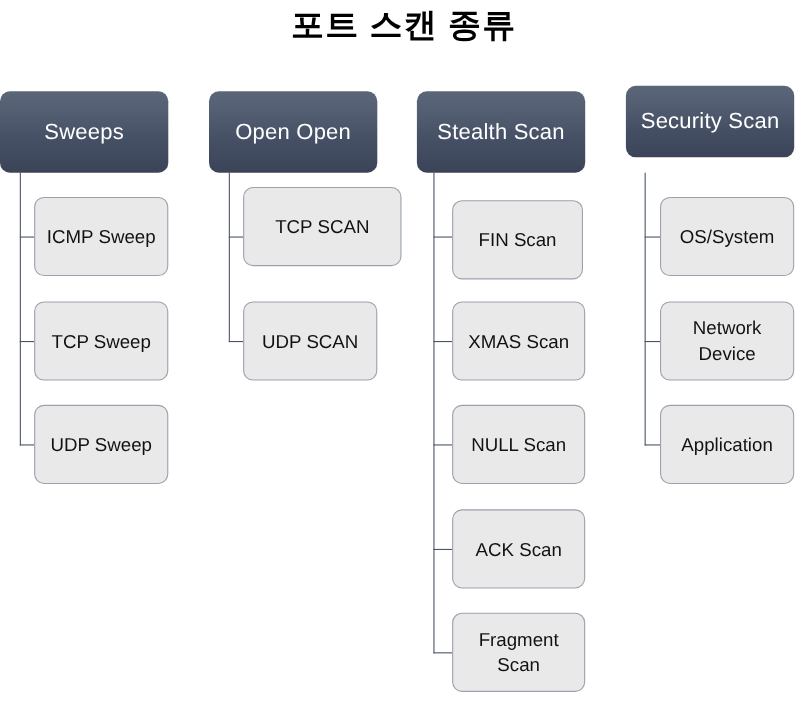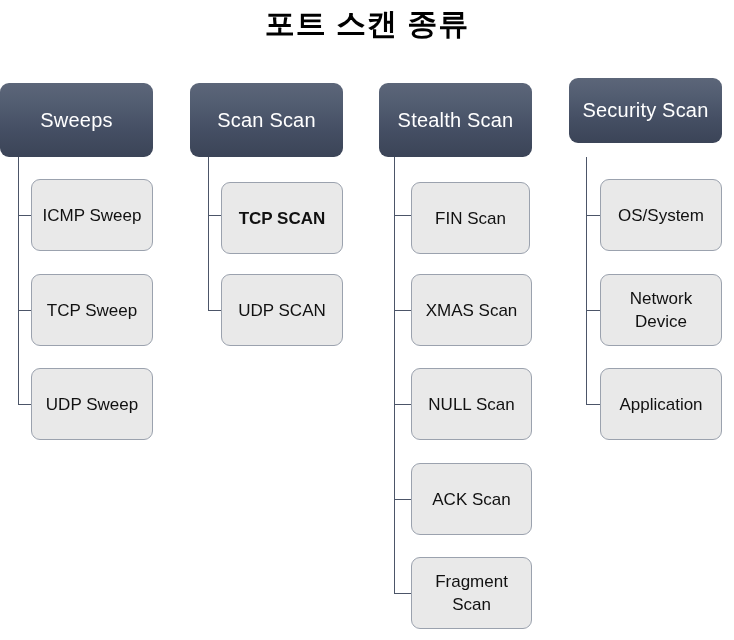--- a/index.html
+++ b/index.html
@@ -88,25 +88,25 @@
     <div class="trunk" style="left:18px; top:157px; height:248px;"></div>
     <div class="stub" style="left:18px; top:215px; width:13px;"></div>
     <div class="stub" style="left:18px; top:310px; width:13px;"></div>
     <div class="stub" style="left:18px; top:404px; width:13px;"></div>
     <div class="node-child" style="left:31px; top:179px; width:122px; height:72px;">ICMP Sweep</div>
     <div class="node-child" style="left:31px; top:274px; width:122px; height:72px;">TCP Sweep</div>
     <div class="node-child" style="left:31px; top:368px; width:122px; height:72px;">UDP Sweep</div>
   </div>
 
   <div class="column">
-    <div class="node-header" style="left:190px; top:83px; width:153px; height:74px;">Scan Scan</div>
+    <div class="node-header" style="left:190px; top:83px; width:153px; height:74px;">Open Open</div>
     <div class="trunk" style="left:208px; top:157px; height:154px;"></div>
     <div class="stub" style="left:208px; top:215px; width:13px;"></div>
     <div class="stub" style="left:208px; top:310px; width:13px;"></div>
-    <div class="node-child" style="left:221px; top:182px; width:122px; height:72px;font-weight:bold;">TCP SCAN</div>
+    <div class="node-child" style="left:221px; top:170px; width:144px; height:72px;">TCP SCAN</div>
     <div class="node-child" style="left:221px; top:274px; width:122px; height:72px;">UDP SCAN</div>
   </div>
 
   <div class="column">
     <div class="node-header" style="left:379px; top:83px; width:153px; height:74px;">Stealth Scan</div>
     <div class="trunk" style="left:394px; top:157px; height:437px;"></div>
     <div class="stub" style="left:394px; top:215px; width:17px;"></div>
     <div class="stub" style="left:394px; top:310px; width:17px;"></div>
     <div class="stub" style="left:394px; top:404px; width:17px;"></div>
     <div class="stub" style="left:394px; top:499px; width:17px;"></div>

